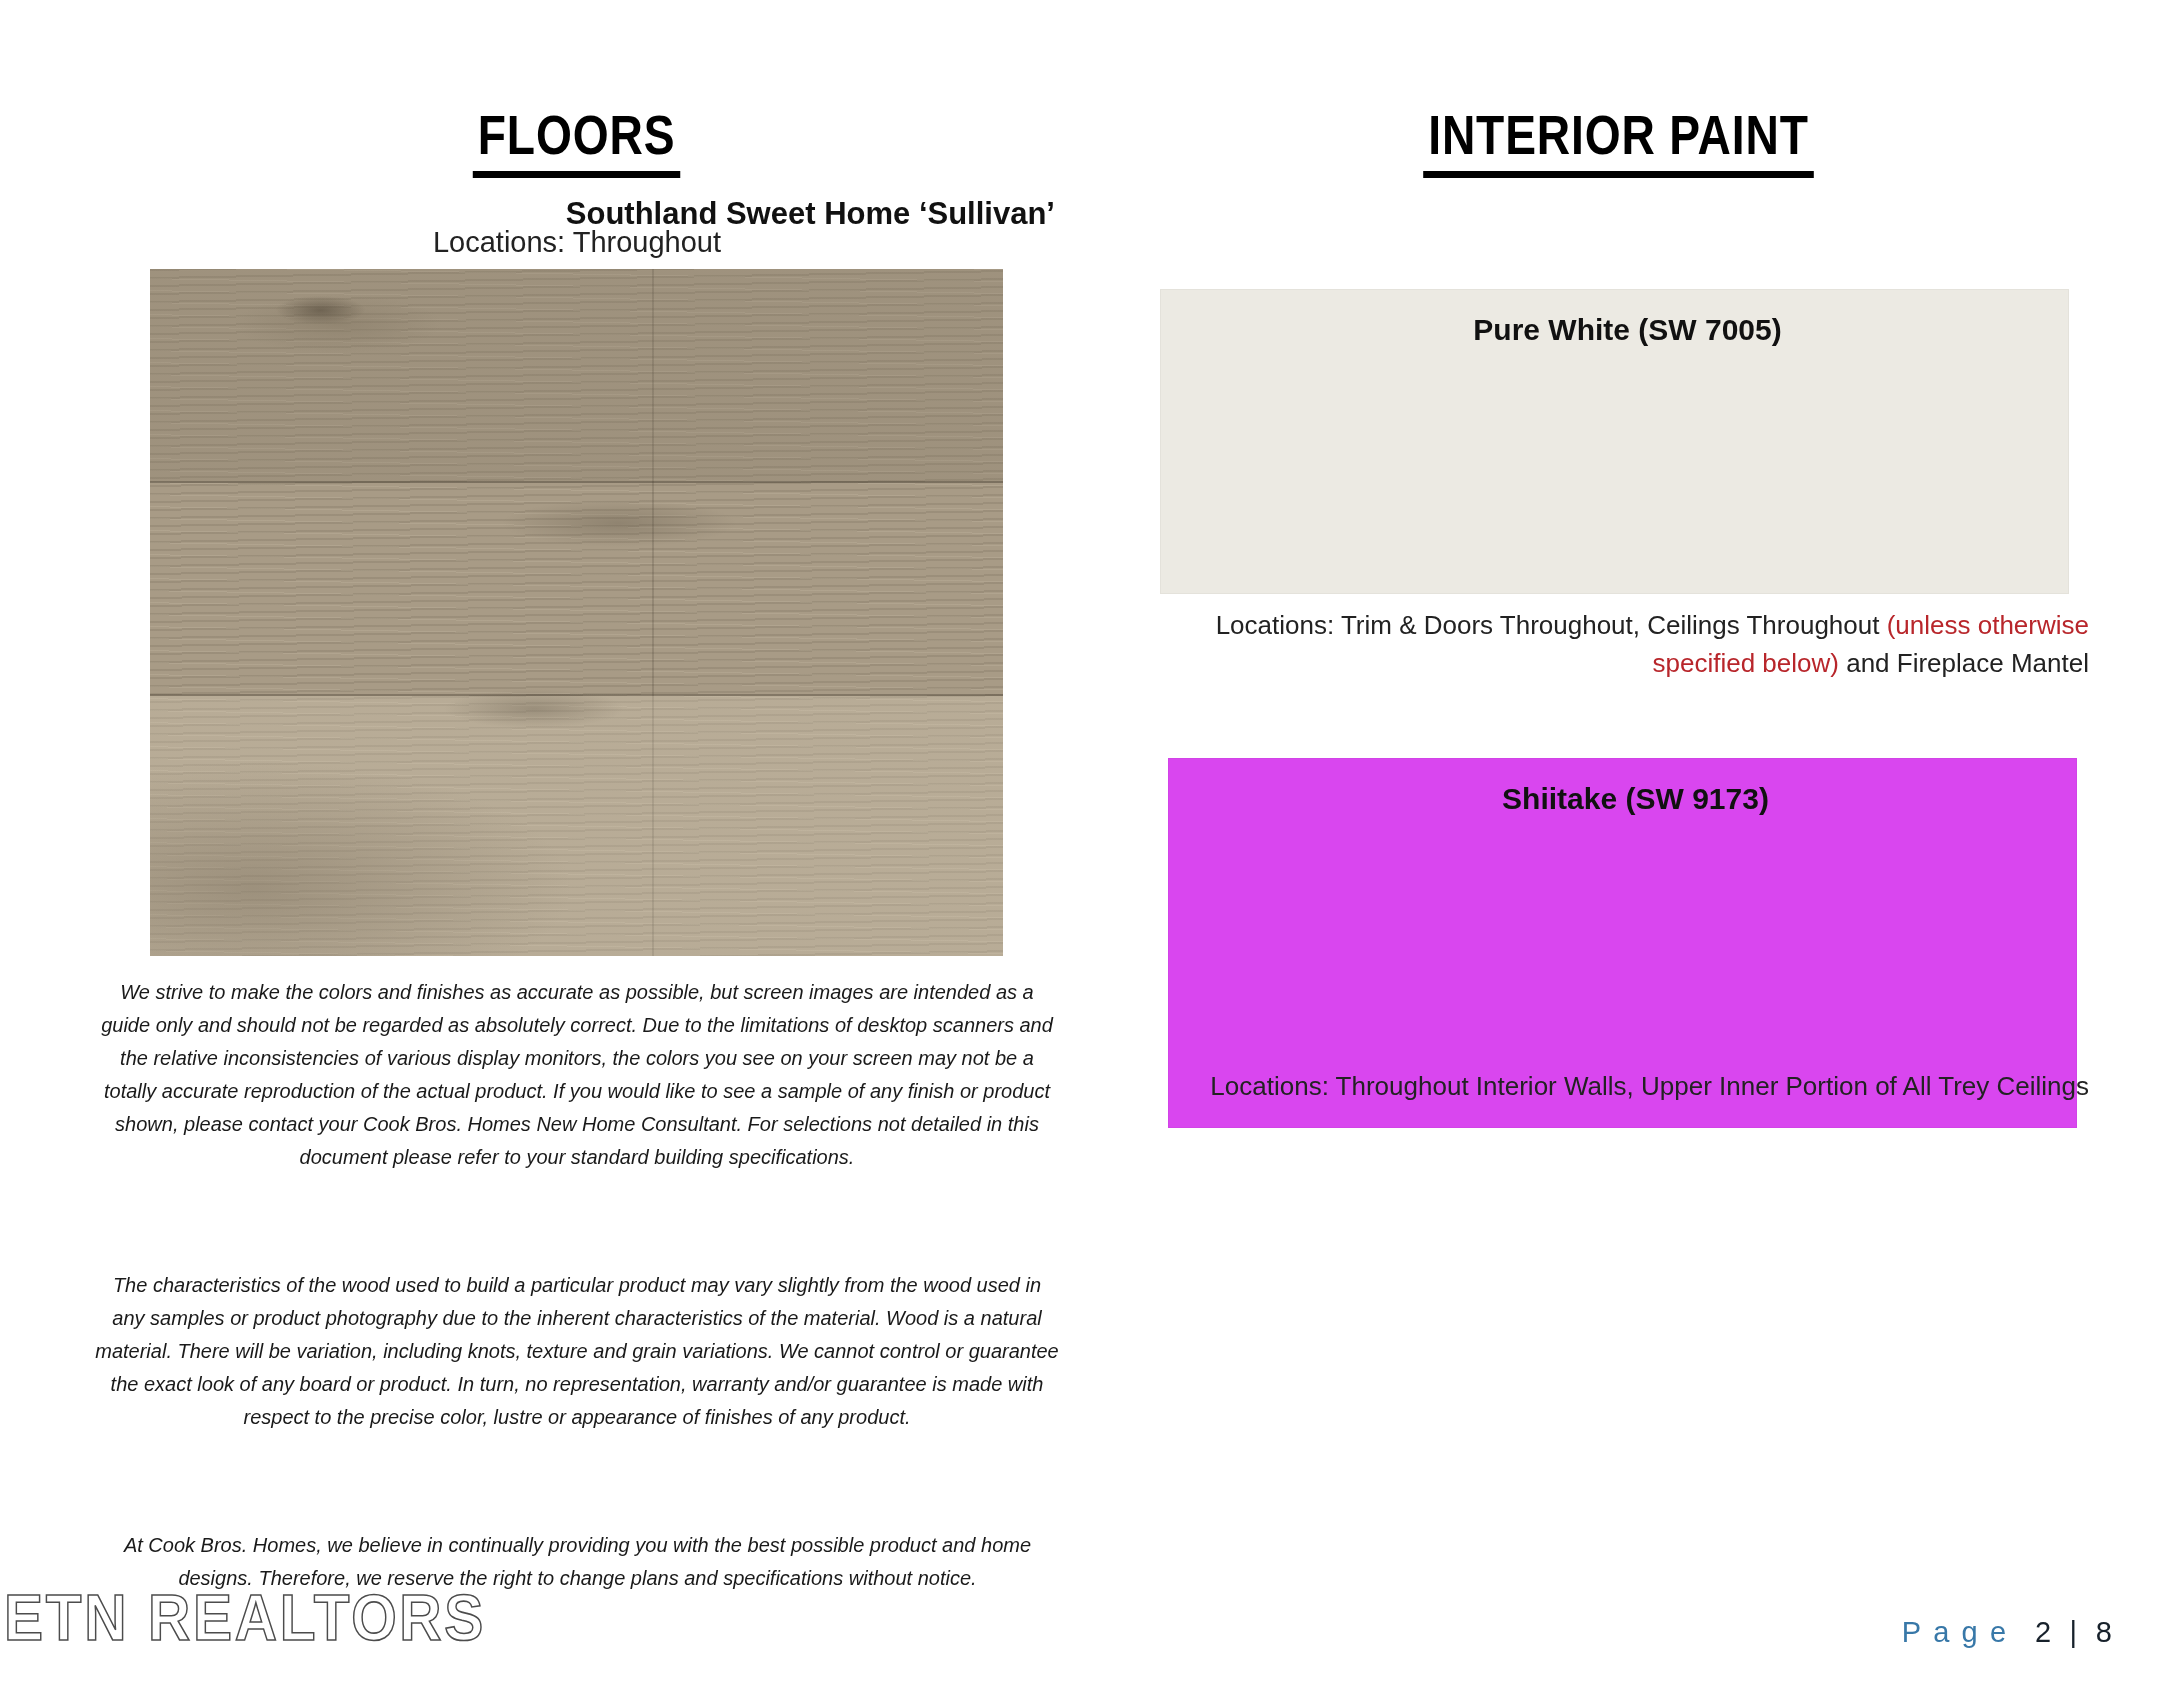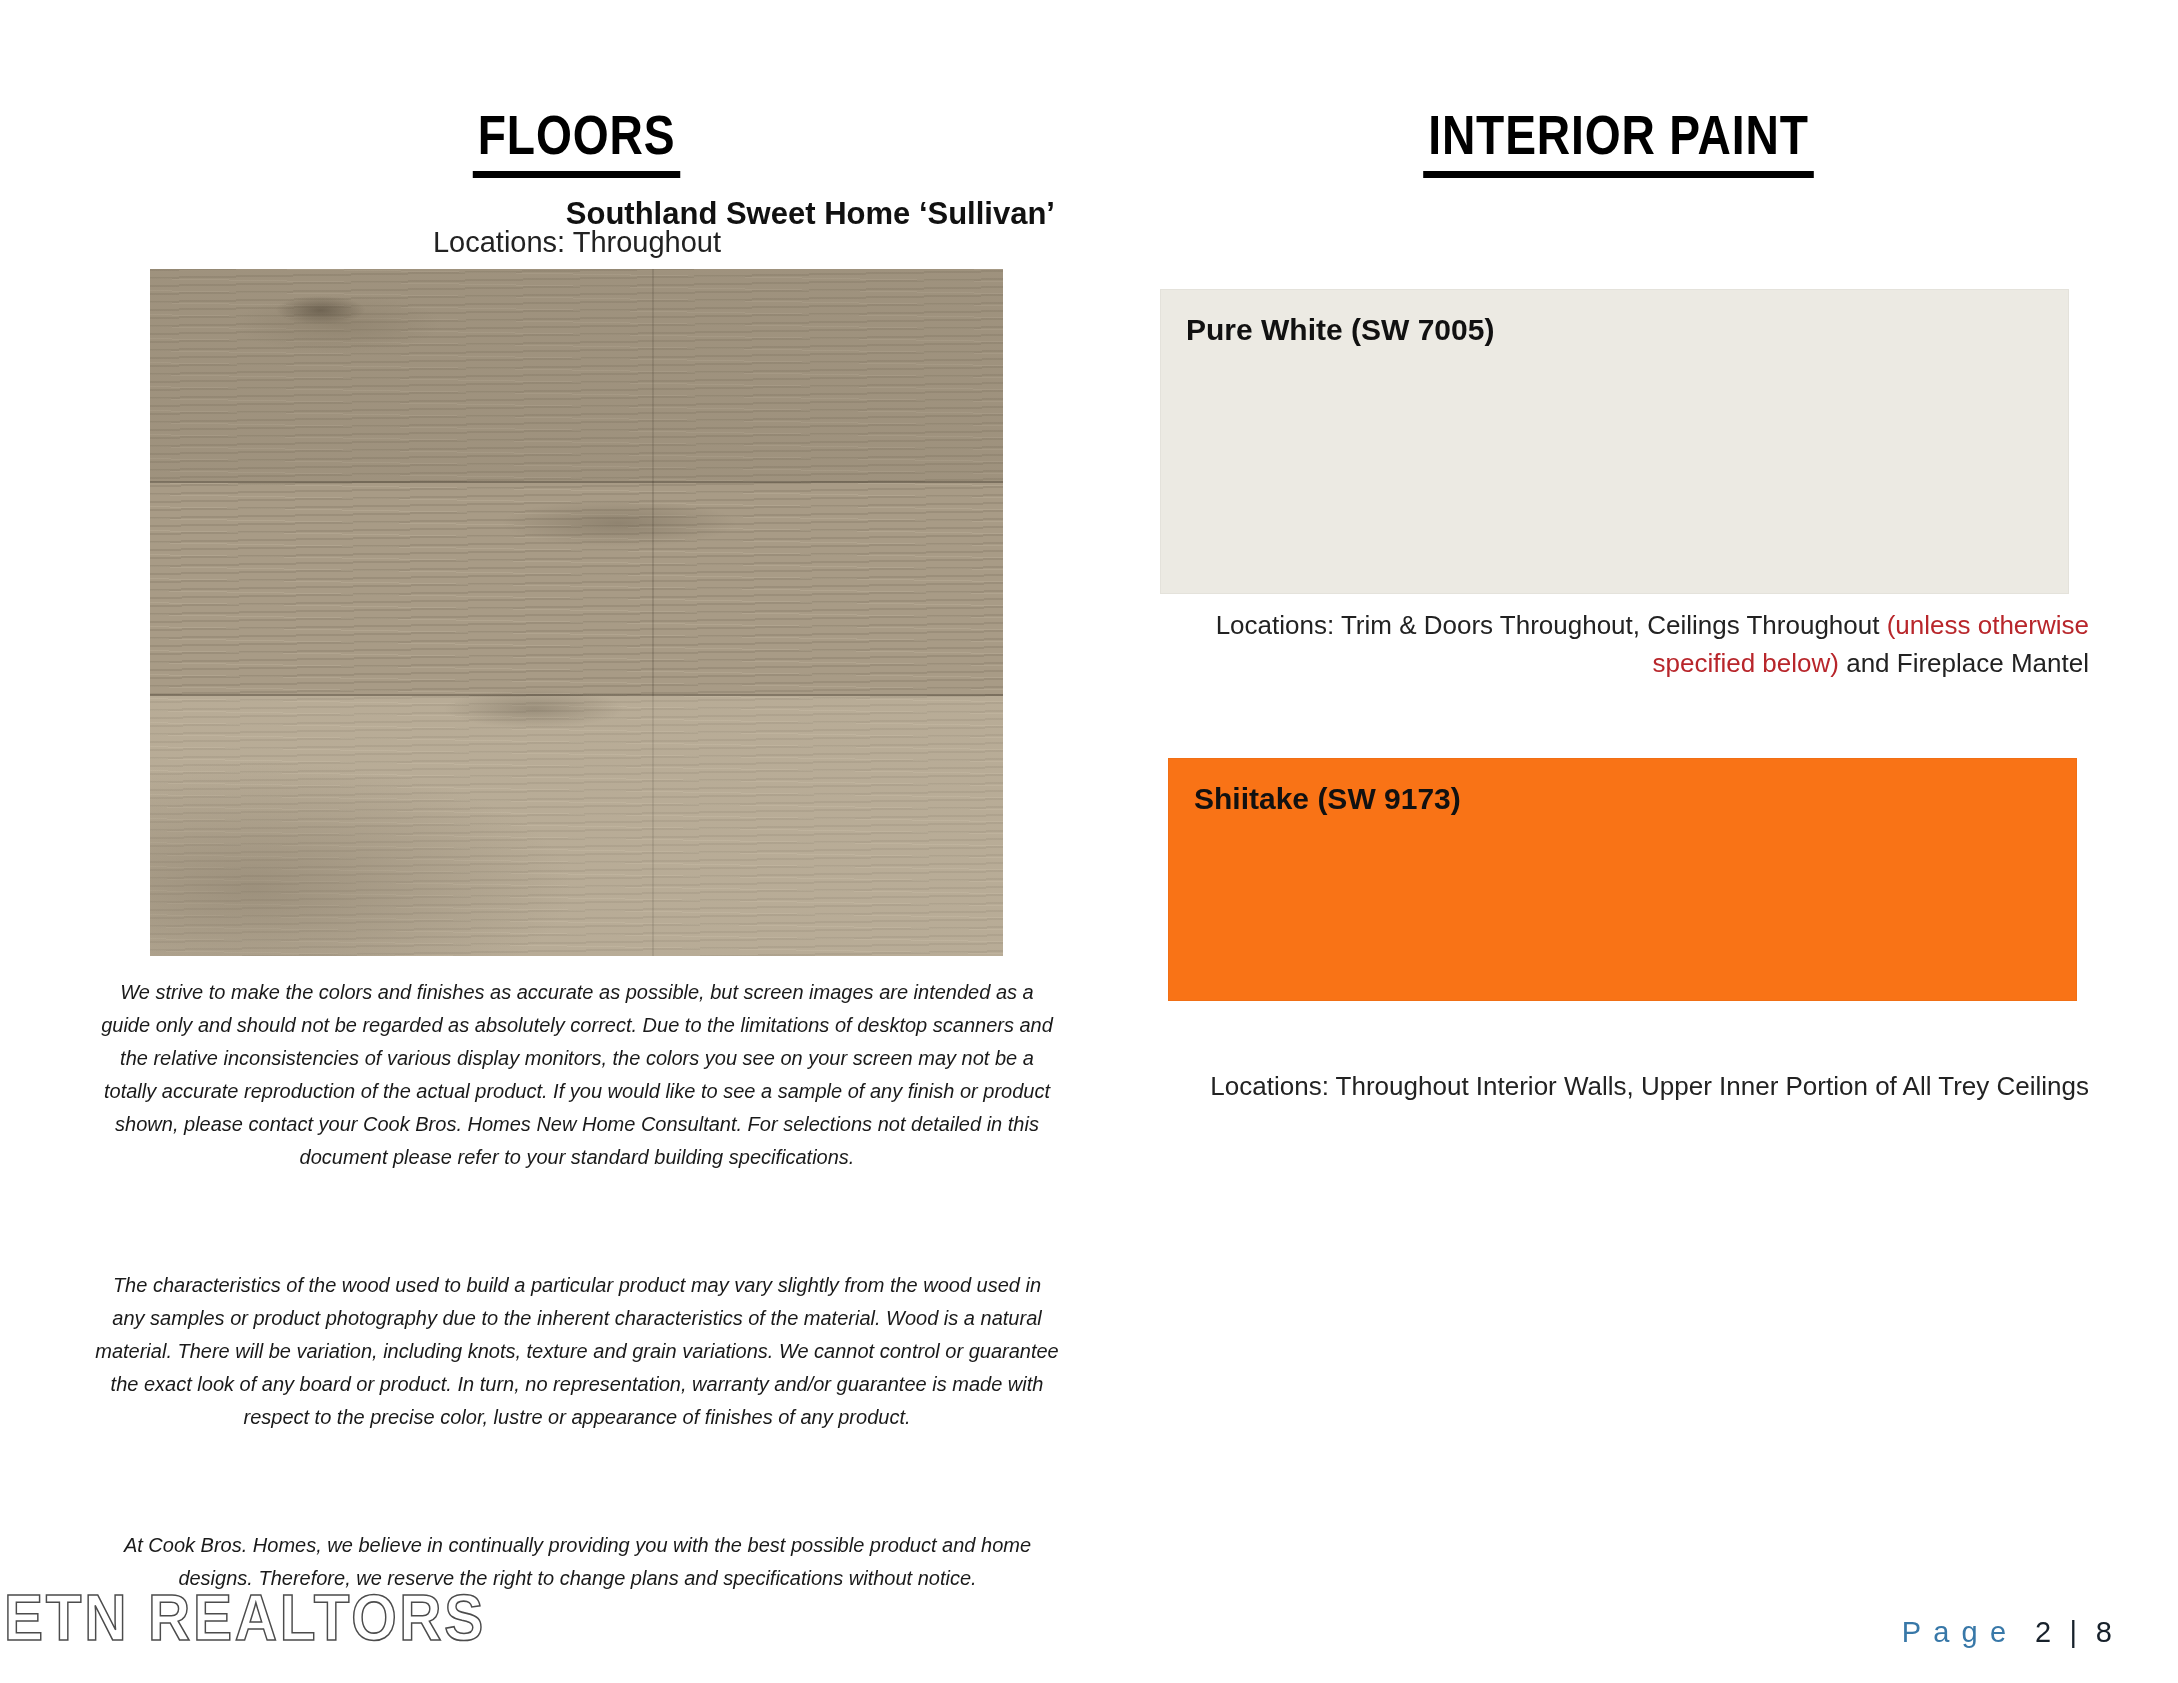--- a/index.html
+++ b/index.html
@@ -34,21 +34,21 @@
         rgba(62,54,42,0.35) 61.8%, rgba(62,54,42,0.35) 62.2%,
         rgba(230,220,198,0.26) 62.2%, rgba(230,220,198,0.26) 100%),
       linear-gradient(90deg, rgba(0,0,0,0) 0 58.8%, rgba(70,62,50,0.22) 58.8%, rgba(70,62,50,0.22) 59.1%, rgba(0,0,0,0) 59.1%),
       repeating-linear-gradient(179deg, rgba(88,78,62,0.16) 0 2px, rgba(0,0,0,0) 2px 8px),
       repeating-linear-gradient(181deg, rgba(238,228,206,0.12) 0 1px, rgba(0,0,0,0) 1px 12px);
   }
 
   .para { font-style:italic; font-size:20px; line-height:33px; text-align:center; color:#1a1a1a; }
 
   
-  .swatch { box-shadow:0 0 0 1px rgba(0,0,0,0.03) inset; }
+  .swatch { box-shadow:0 0 0 1px rgba(0,0,0,0.03) inset;text-align:center; }
   .swatch-label { font-weight:bold; font-size:30px; color:#111; padding:24px 0 0 26px; }
   .loc-text { text-align:right; font-size:26px; line-height:38px; color:#222; }
 
   
   .watermark {
     font-size:65px; font-weight:bold; letter-spacing:3px; color:rgba(255,255,255,0.05);
     -webkit-text-stroke:1.6px #4c4c4c; text-stroke:1.6px #4c4c4c;
     transform:scaleX(.9); transform-origin:left center; white-space:nowrap; z-index:3;
   }
 
@@ -83,21 +83,21 @@
 </div>
 
 <div class="abs swatch" style="left: 1160px; top: 289px; width: 909px; height: 305px; background-color: rgb(236, 234, 227);">
   <div class="swatch-label">Pure White (SW 7005)</div>
 </div>
 
 <div class="abs loc-text" style="left:1148px; top:606px; width:941px;">
   <span>Locations: Trim &amp; Doors Throughout, Ceilings Throughout </span><span style="color: rgb(184, 38, 43);">(unless otherwise specified below)</span><span> and Fireplace Mantel</span>
 </div>
 
-<div class="abs swatch" style="left: 1168px; top: 758px; width: 909px; height: 243px; background-color: #f97316;">
+<div class="abs swatch" style="left: 1168px; top: 758px; width: 909px; height: 370px; background-color: #d946ef;">
   <div class="swatch-label">Shiitake (SW 9173)</div>
 </div>
 
 <div class="abs loc-text" style="left:1148px; top:1067px; width:941px;">
   <span>Locations: Throughout Interior Walls, Upper Inner Portion of All Trey Ceilings</span><span style="color: rgb(184, 38, 43);"></span><span></span>
 </div>
 
 <div class="abs footer" style="right:61px; top:1616px;">
   <span class="pg" style="color: rgb(56, 120, 168);">Page</span>
   <span class="num" style="color: rgb(23, 33, 43);">2 | 8</span>

